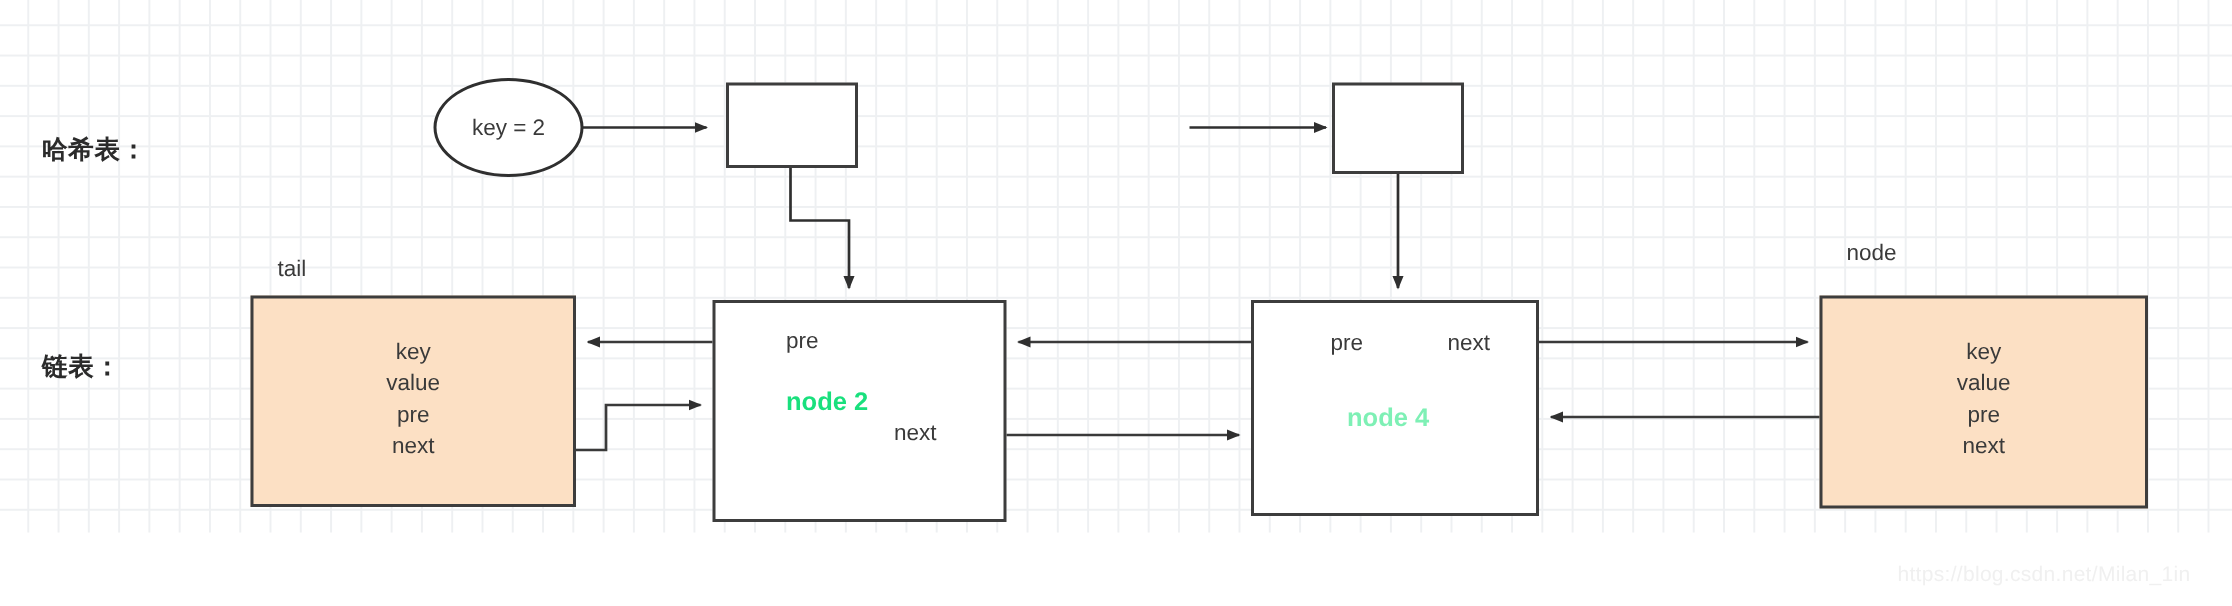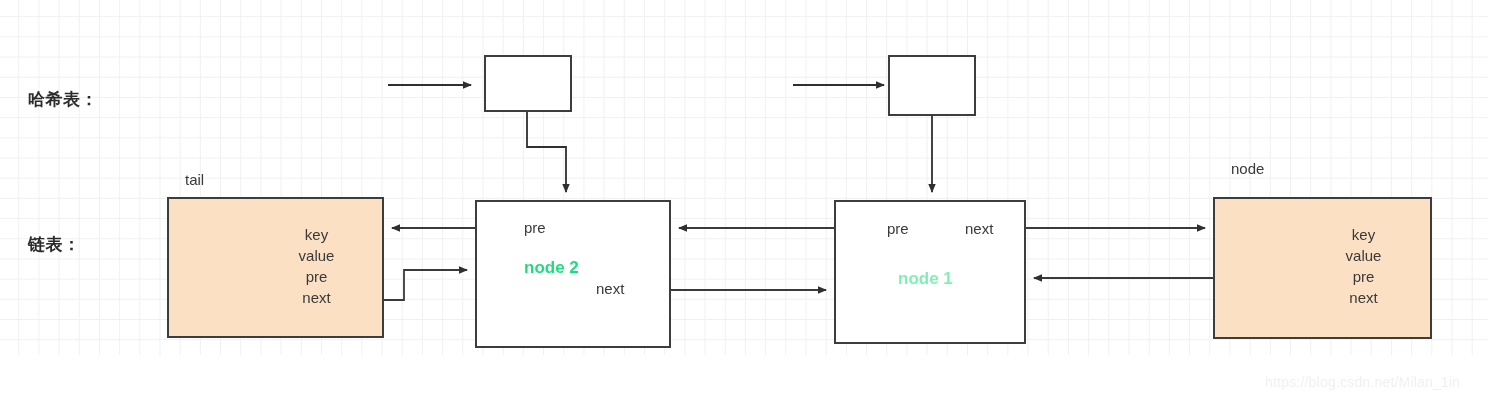--- a/index.html
+++ b/index.html
@@ -67,21 +67,20 @@
     justify-content: center;
     font-size: 15px;
     color: #3a3a3a;
   }
   .field-stack {
     position: absolute;
     text-align: center;
     font-size: 15px;
     color: #3a3a3a;
     line-height: 21px;
-    padding-left: 41px;
   }
   .field-stack div {
     white-space: nowrap;
   }
   .node-title {
     position: absolute;
     font-size: 17px;
     font-weight: bold;
     white-space: nowrap;
   }
@@ -131,20 +130,23 @@
 
     <path d="M1012,228 L1205,228" stroke="#3a3a3a" stroke-width="1.8" fill="none" marker-end="url(#arrowhead)"></path>
 
     <path d="M1288,278 L1034,278" stroke="#3a3a3a" stroke-width="1.8" fill="none" marker-end="url(#arrowhead)"></path>
   </svg>
 
   <div class="row-label" style="left:28px; top:88px;">哈希表：</div>
 
   <div class="row-label" style="left:28px; top:233px;">链表：</div>
 
+  <div class="ellipse" style="left:289px; top:52px; width:100px; height:66px;">
+    <span>key = 2</span>
+  </div>
 
   <div class="box box-white" style="left:484px; top:55px; width:88px; height:57px;"></div>
 
 
   <div class="box box-white" style="left:888px; top:55px; width:88px; height:61px;"></div>
 
   <div class="small-label" style="left:185px; top:171px;">tail</div>
 
   <div class="box box-orange" style="left:167px; top:197px; width:217px; height:141px;"></div>
 
@@ -162,21 +164,21 @@
   <div class="node-title" style="left:524px; top:258px; color:#19e07d;">node 2</div>
 
   <div class="port-label" style="left:596px; top:280px;">next</div>
 
   <div class="box box-white" style="left:834px; top:200px; width:192px; height:144px;"></div>
 
   <div class="port-label" style="left:887px; top:220px;">pre</div>
 
   <div class="port-label" style="left:965px; top:220px;">next</div>
 
-  <div class="node-title" style="left:898px; top:269px; color:#7ef0b5;">node 1</div>
+  <div class="node-title" style="left:898px; top:269px; color:#7ef0b5;">node 4</div>
 
   <div class="small-label" style="left:1231px; top:160px;">node</div>
 
   <div class="box box-orange" style="left:1213px; top:197px; width:219px; height:142px;"></div>
 
   <div class="field-stack" style="left:1213px; top:224px; width:219px;">
     <div>key</div>
     <div>value</div>
     <div>pre</div>
     <div>next</div>

